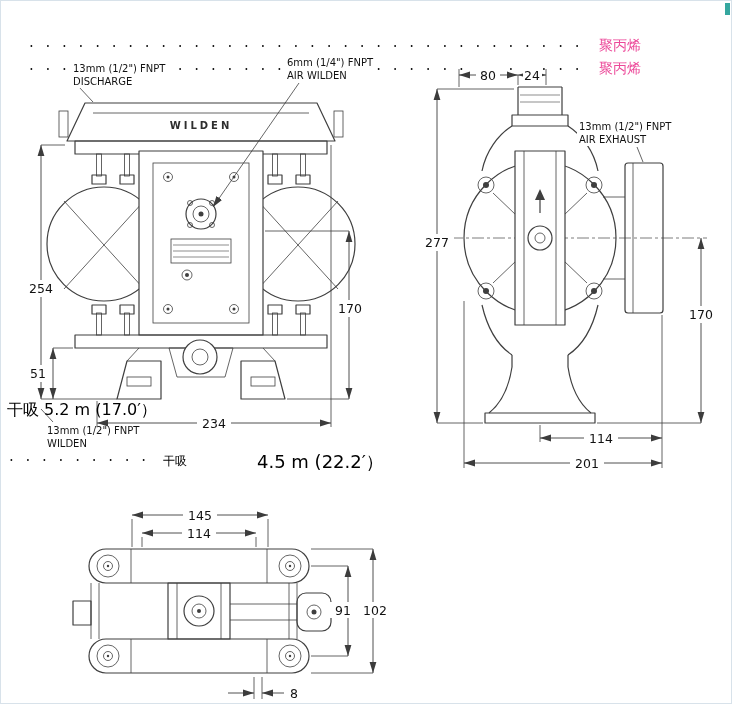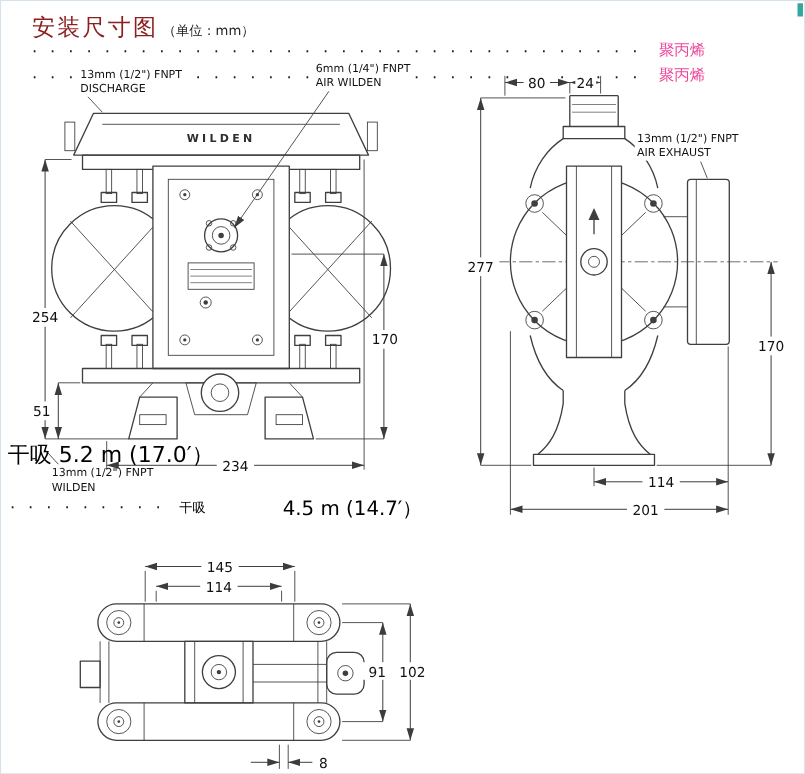--- a/index.html
+++ b/index.html
@@ -2,21 +2,21 @@
 <html><head>
 <meta charset="utf-8">
 <style>
   html,body{margin:0;padding:0;background:#fff;}
   .page{position:relative;width:732px;height:704px;background:#fff;border:1px solid #d8e2ea;box-sizing:border-box;font-family:"DejaVu Sans",sans-serif;overflow:hidden;}
   .title{position:absolute;left:28px;top:10px;z-index:3;font-family:"DejaVu Serif",serif;font-size:21px;color:#8b1e1e;letter-spacing:2px;}
   .title .unit{font-size:12px;color:#222;letter-spacing:0;margin-left:4px;font-family:"DejaVu Sans",sans-serif;}
   .dots{position:absolute;z-index:1;font-size:15px;line-height:16px;height:16px;color:#1a1a1a;white-space:nowrap;overflow:hidden;word-spacing:7px;}
   .material{position:absolute;z-index:3;font-size:14px;color:#ec4899;}
   .port-label{position:absolute;z-index:3;background:#fff;font-size:10px;line-height:1.25;color:#111;padding:0 2px;}
-  .drylift-front{position:absolute;left:6px;top:399px;z-index:3;font-size:20px;color:#000;}
+  .drylift-front{position:absolute;left:6px;top:399px;z-index:3;font-size:16px;color:#000;}
   .drylift-label{position:absolute;left:162px;top:452px;z-index:3;font-size:12px;color:#000;}
   .drylift-value{position:absolute;left:256px;top:449px;z-index:3;font-size:18px;color:#000;}
   .corner-mark{position:absolute;right:1px;top:2px;width:5px;height:12px;background:#35a79f;z-index:4;}
   svg.sheet{position:absolute;left:0;top:0;z-index:2;}
   .draw{stroke:#3f3f3f;stroke-width:1.2;fill:none;stroke-linejoin:round;}
   .thin{stroke:#3f3f3f;stroke-width:0.8;fill:none;}
   .hair{stroke:#3f3f3f;stroke-width:0.6;fill:none;}
   .wf{stroke:#3f3f3f;stroke-width:1.2;fill:#fff;stroke-linejoin:round;}
   .dimline{stroke:#3c3c3c;stroke-width:0.9;fill:none;}
   .ext{stroke:#3c3c3c;stroke-width:0.8;fill:none;}
@@ -24,21 +24,20 @@
   .dim{font-family:"DejaVu Sans",sans-serif;font-size:12.5px;fill:#111;text-anchor:middle;}
   .dlb{fill:#fff;}
   .brand{font-family:"DejaVu Sans",sans-serif;font-size:10px;font-weight:bold;letter-spacing:3px;fill:#2e2e2e;text-anchor:middle;}
   .dot{fill:#3f3f3f;stroke:none;}
 </style>
 </head>
 <body>
 
 <div class="page">
 
-  <div class="title"><span>安装尺寸图</span><span class="unit">（单位：mm）</span></div>
 
   <div class="dots" style="left:28px;top:38px;width:558px;">· · · · · · · · · · · · · · · · · · · · · · · · · · · · · · · · · · · · · · · ·</div>
   <div class="dots" style="left:28px;top:61px;width:558px;">· · · · · · · · · · · · · · · · · · · · · · · · · · · · · · · · · · · · · · · ·</div>
   <span class="material" style="left:598px;top:36px;">聚丙烯</span>
   <span class="material" style="left:598px;top:59px;">聚丙烯</span>
 
   <div class="port-label" style="left:70px;top:62px;">
     <div>13mm (1/2") FNPT</div>
     <div>DISCHARGE</div>
   </div>
@@ -51,21 +50,21 @@
     <div>AIR EXHAUST</div>
   </div>
   <div class="port-label" style="left:44px;top:424px;background:transparent;">
     <div>13mm (1/2") FNPT</div>
     <div>WILDEN</div>
   </div>
 
   <div class="drylift-front">干吸  5.2 m (17.0′）</div>
   <div class="dots" style="left:8px;top:452px;width:150px;">· · · · · · · · · · · ·</div>
   <span class="drylift-label">干吸</span>
-  <span class="drylift-value">4.5 m (14.7′）</span>
+  <span class="drylift-value">4.5 m (22.2′）</span>
 
   <div class="corner-mark"></div>
 
   <svg class="sheet" width="732" height="704" viewBox="0 0 732 704">
     <defs>
       <marker id="ar" viewBox="0 0 11 8" refX="11" refY="4" markerWidth="11" markerHeight="8" markerUnits="userSpaceOnUse" orient="auto-start-reverse">
         <path d="M0,0.6 L11,4 L0,7.4 Z" fill="#3c3c3c"></path>
       </marker>
     </defs>
 

